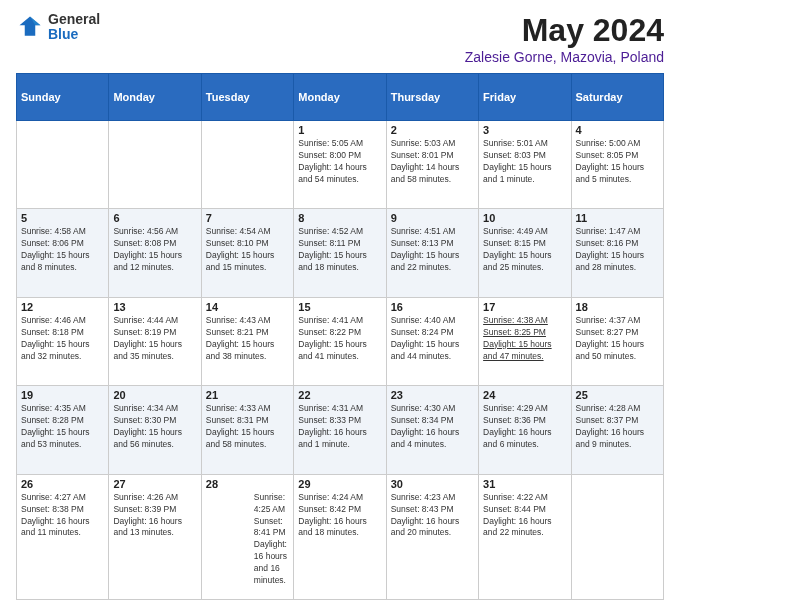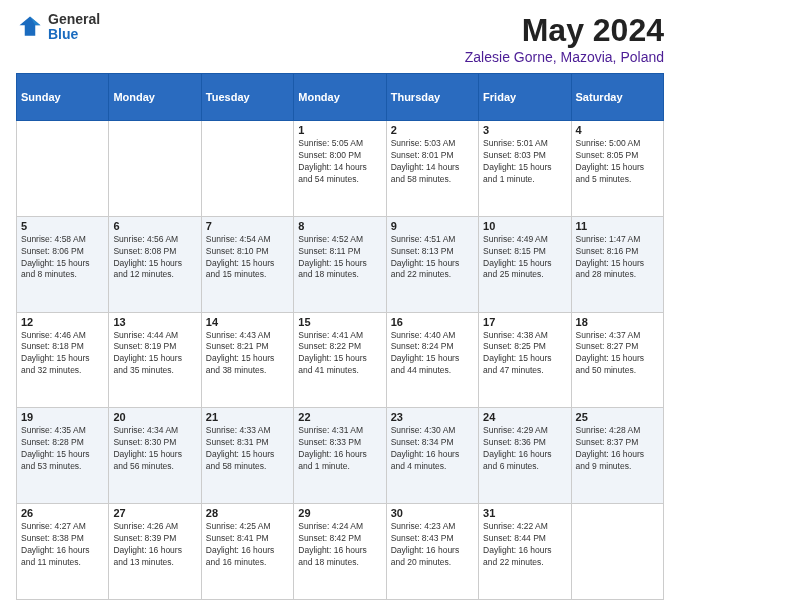--- a/index.html
+++ b/index.html
@@ -251,21 +251,21 @@
           </td>
           <td>
             <span class="day-number">16</span>
             <div class="day-info" style="white-space: pre-line;">Sunrise: 4:40 AM
 Sunset: 8:24 PM
 Daylight: 15 hours
 and 44 minutes.</div>
           </td>
           <td>
             <span class="day-number">17</span>
-            <div class="day-info" style="white-space: pre-line;">Sunrise: 4:38 AM
+            <div class="day-info" style="white-space: pre-line; text-decoration: underline;">Sunrise: 4:38 AM
 Sunset: 8:25 PM
 Daylight: 15 hours
 and 47 minutes.</div>
           </td>
           <td>
             <span class="day-number">18</span>
             <div class="day-info" style="white-space: pre-line;">Sunrise: 4:37 AM
 Sunset: 8:27 PM
 Daylight: 15 hours
 and 50 minutes.</div>
@@ -332,21 +332,21 @@
           </td>
           <td>
             <span class="day-number">27</span>
             <div class="day-info" style="white-space: pre-line;">Sunrise: 4:26 AM
 Sunset: 8:39 PM
 Daylight: 16 hours
 and 13 minutes.</div>
           </td>
           <td>
             <span class="day-number">28</span>
-            <div class="day-info" style="white-space: pre-line;">Sunrise: 4:25 AM
+            <div class="day-info" style="white-space: pre-line; margin-left: 48px;">Sunrise: 4:25 AM
 Sunset: 8:41 PM
 Daylight: 16 hours
 and 16 minutes.</div>
           </td>
           <td>
             <span class="day-number">29</span>
             <div class="day-info" style="white-space: pre-line;">Sunrise: 4:24 AM
 Sunset: 8:42 PM
 Daylight: 16 hours
 and 18 minutes.</div>

